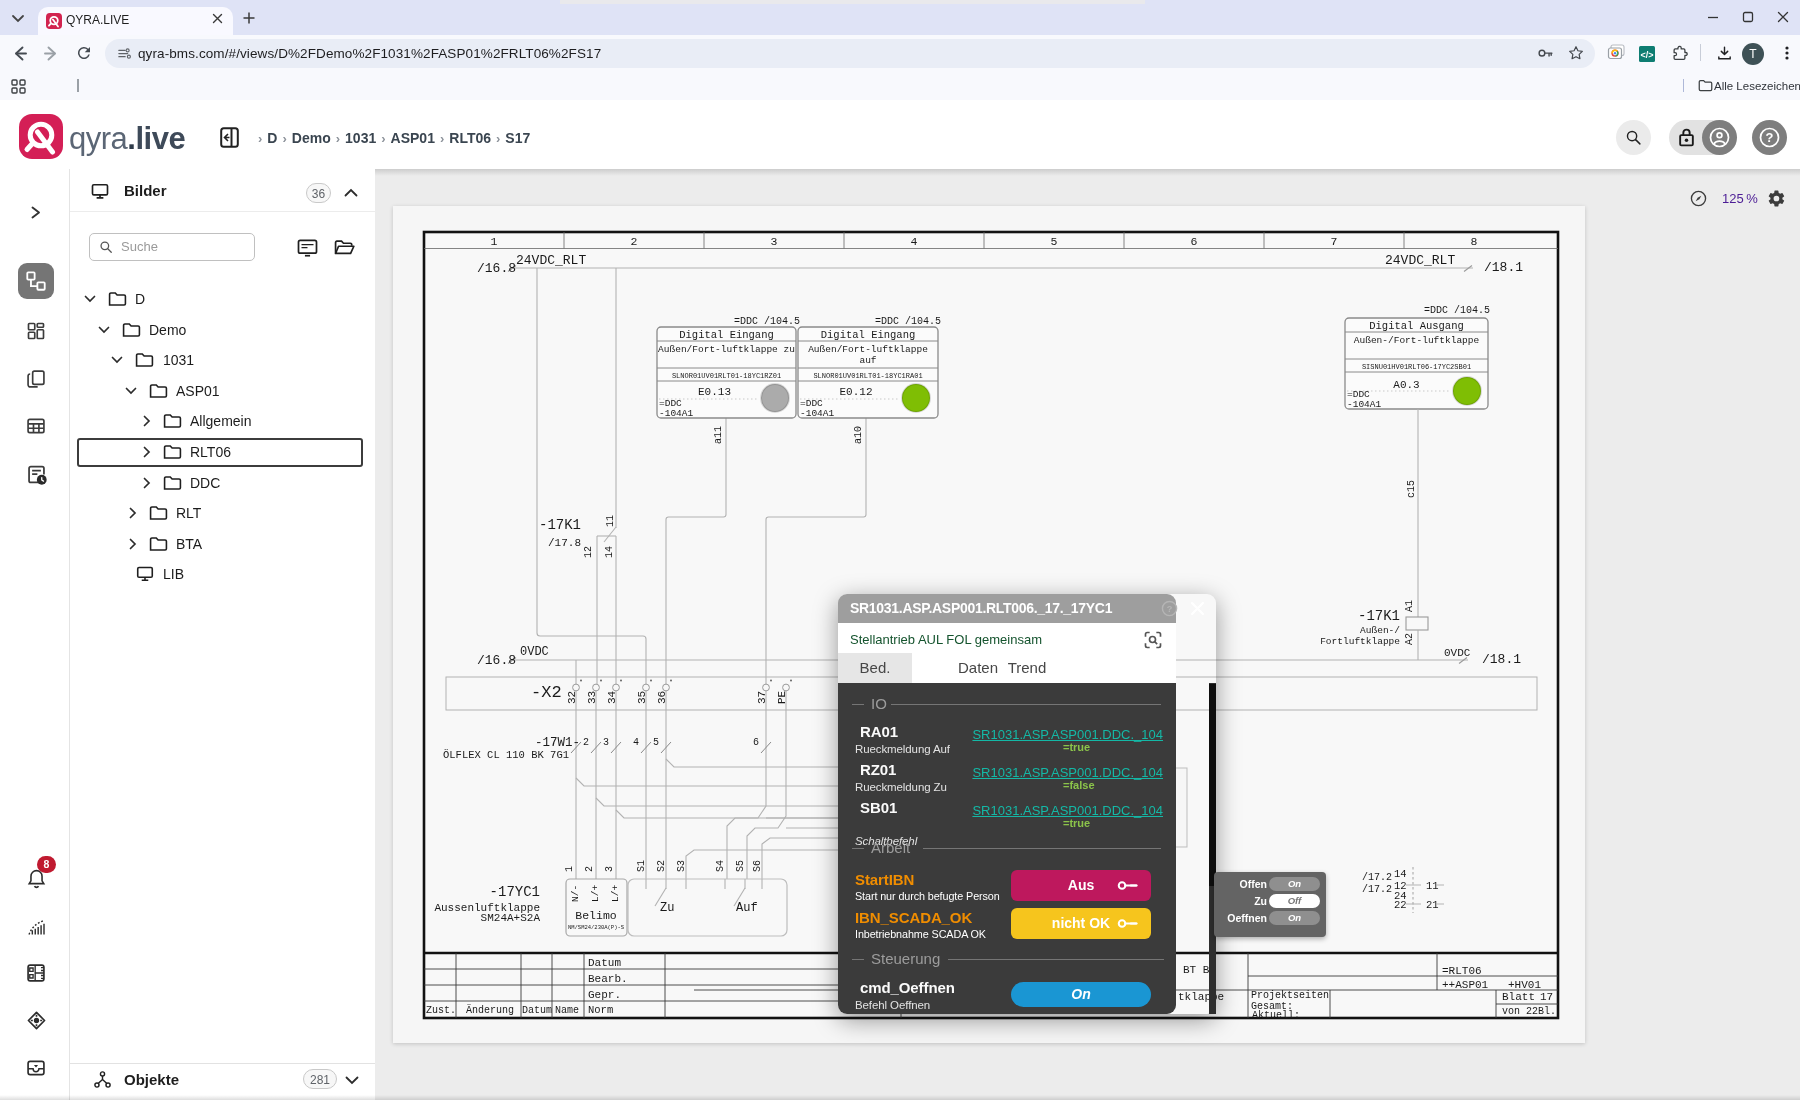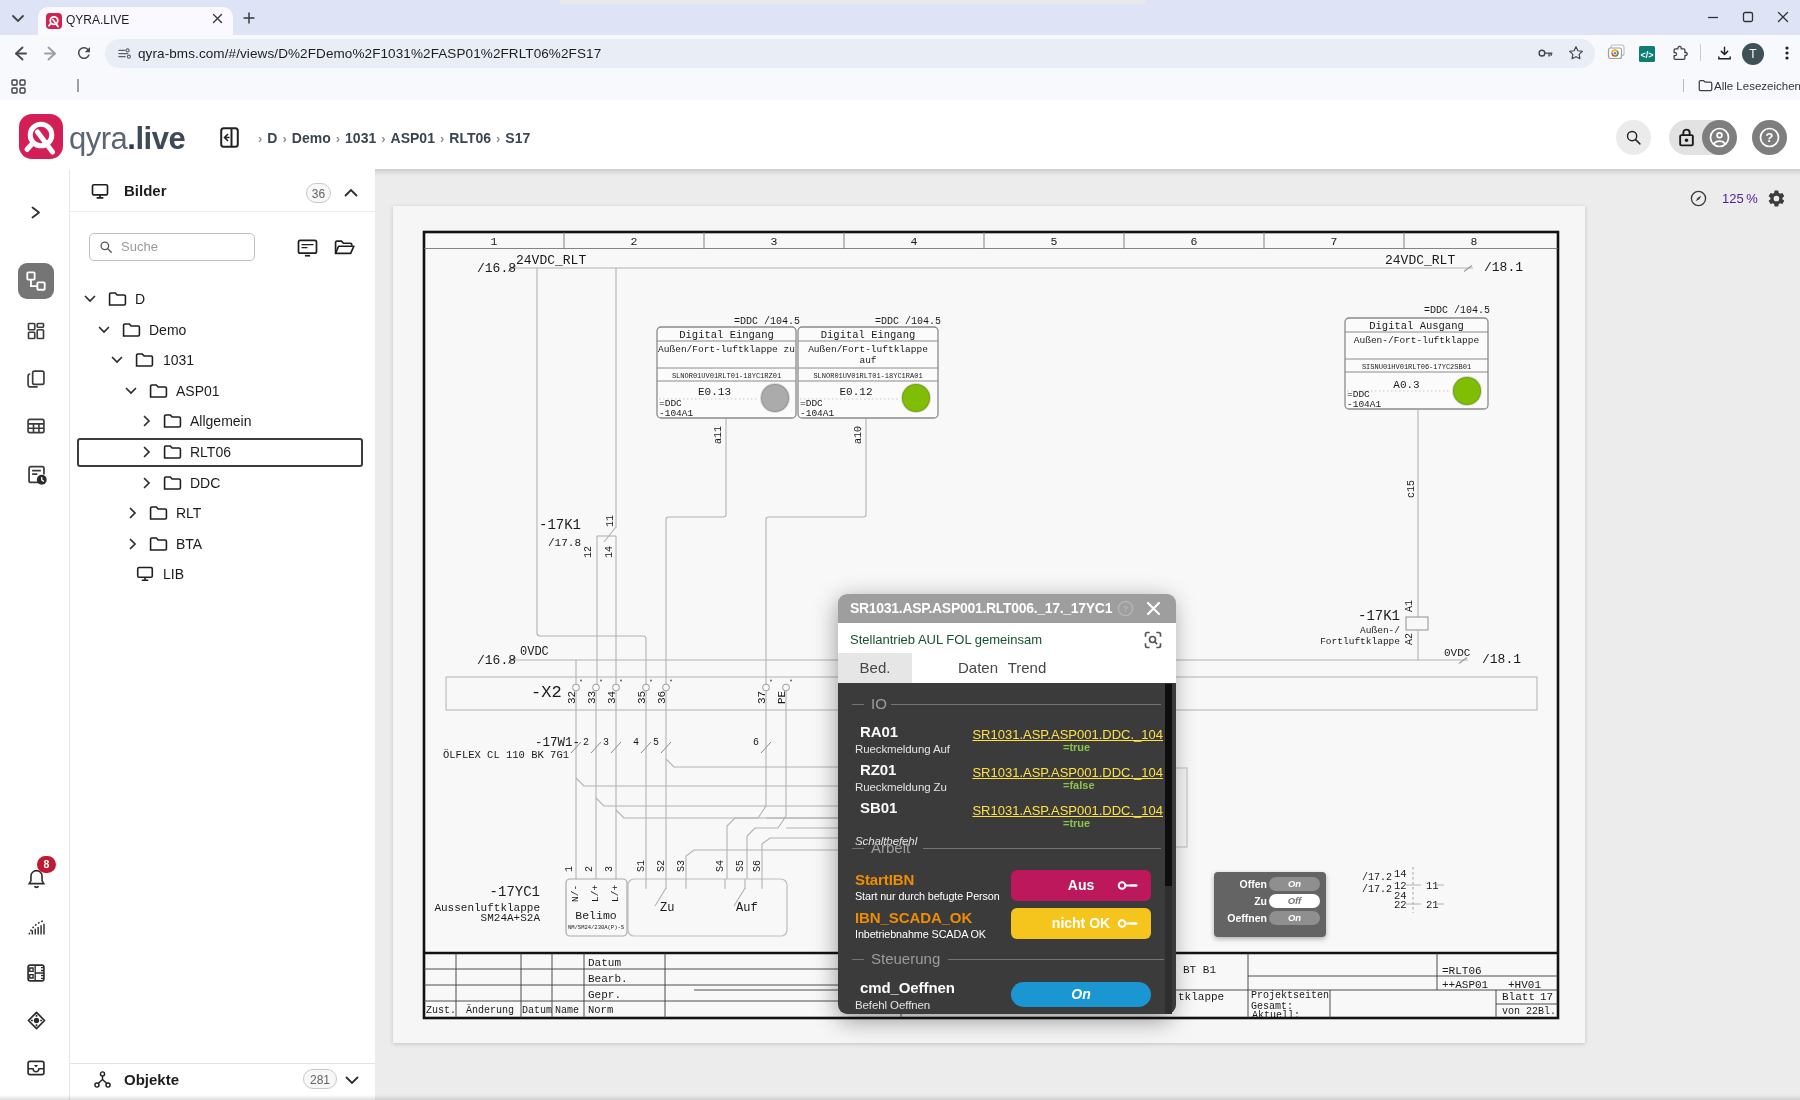--- a/index.html
+++ b/index.html
@@ -40,33 +40,33 @@
 .trow{position:absolute;font-size:14px;color:#1c1c1c;}
 #selrow{position:absolute;left:77px;top:438px;width:286px;height:29px;border:2px solid #3c3c3c;border-radius:3px;}
 #objrow{position:absolute;left:70px;top:1063px;width:305px;height:37px;border-top:1px solid #e2e2e2;background:#fff;}
 #objtxt{position:absolute;left:124px;top:1071px;font-size:15px;font-weight:bold;color:#1d1d1d;}
 
 #canvas{position:absolute;left:375px;top:169px;width:1425px;height:931px;background:#ececec;}
 #canvshadow{position:absolute;left:375px;top:169px;width:1425px;height:7px;background:linear-gradient(#00000022,#00000000);}
 #page{position:absolute;left:393px;top:206px;width:1192px;height:837px;background:#f6f6f6;box-shadow:0 1px 4px rgba(0,0,0,0.18);}
 #zoomctl{position:absolute;left:1686px;top:188px;font-size:13px;color:#555;}
 
-#dlg{position:absolute;left:838px;top:594px;width:334px;height:420px;border-radius:9px;box-shadow:0 6px 24px rgba(0,0,0,.4);}
+#dlg{position:absolute;left:838px;top:594px;width:378px;height:420px;border-radius:9px;box-shadow:0 6px 24px rgba(0,0,0,.4);}
 #dlgtitle{position:absolute;left:0;top:0;width:338px;height:29px;background:#9e9e9e;border-radius:9px 9px 0 0;color:#fff;font-size:14px;font-weight:bold;line-height:29px;padding-left:12px;letter-spacing:-0.3px;}
 #dlghead{position:absolute;left:0;top:29px;width:338px;height:60px;background:#fff;}
 #dlgsub{position:absolute;left:12px;top:9px;font-size:13px;color:#14532d;}
 .dtab{position:absolute;top:30px;height:30px;font-size:15px;color:#474747;text-align:center;line-height:30px;}
 #dlgbody{position:absolute;left:0;top:89px;width:338px;height:331px;background:#3b3b3b;border-radius:0 0 9px 9px;overflow:hidden;}
 .sect{position:absolute;left:0;width:338px;height:20px;}
 .sect .lab{position:absolute;left:33px;top:0;font-size:15px;color:#9c9c9c;}
 .sect .l1{position:absolute;left:14px;top:9px;height:1px;background:#757575;width:12px;}
 .sect .l2{position:absolute;top:9px;height:1px;background:#757575;}
 .ioname{position:absolute;left:22px;font-size:15px;font-weight:bold;color:#fafafa;letter-spacing:-0.1px;}
 .iodesc{position:absolute;left:17px;font-size:11.5px;color:#e2e2e2;letter-spacing:-0.1px;}
-.iolink{position:absolute;right:13px;font-size:13px;color:#fde047;text-decoration:underline;white-space:nowrap;}
+.iolink{position:absolute;right:13px;font-size:13px;color:#14b8a6;text-decoration:underline;white-space:nowrap;}
 .ioval{position:absolute;left:225px;font-size:11px;font-weight:bold;color:#8bc34a;}
 .oname{position:absolute;left:17px;font-size:15px;font-weight:bold;color:#f08d00;letter-spacing:-0.1px;}
 .btn{position:absolute;left:173px;width:140px;height:31px;border-radius:6px;color:#fff;font-size:14px;font-weight:bold;text-align:center;}
 #scrolltrack{position:absolute;right:0;top:89px;width:7px;height:331px;background:#2e2e2e;}
 #scrollthumb{position:absolute;right:0;top:90px;width:7px;height:202px;background:#0e0e0e;}
 
 #offen{position:absolute;left:1214px;top:872px;width:112px;height:65px;background:#646464;border-radius:4px;box-shadow:0 2px 5px rgba(0,0,0,.3);}
 .orow{position:absolute;left:0;width:112px;height:15px;}
 .olab{position:absolute;right:59px;top:1px;font-size:10.5px;font-weight:bold;color:#fff;text-align:right;}
 .obtn{position:absolute;left:55px;top:0;width:51px;height:14px;border-radius:7px;font-size:9.5px;font-weight:bold;font-style:italic;text-align:center;line-height:14px;}

